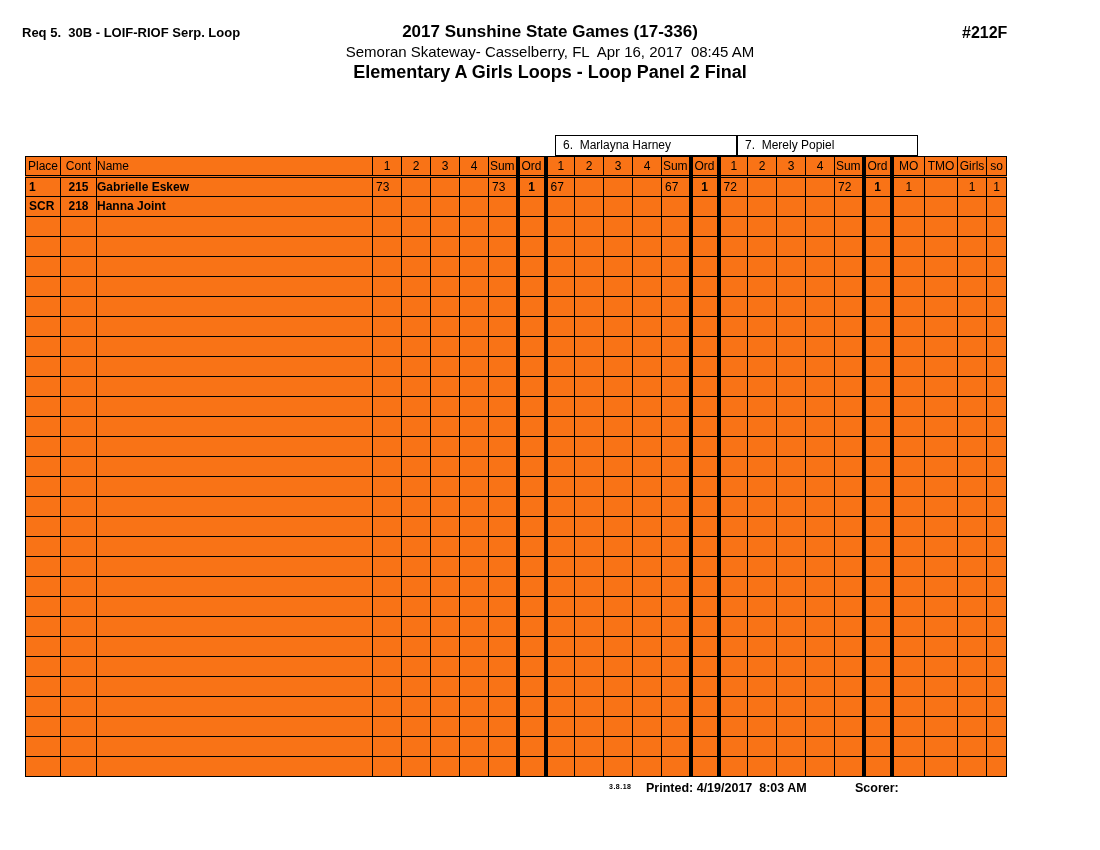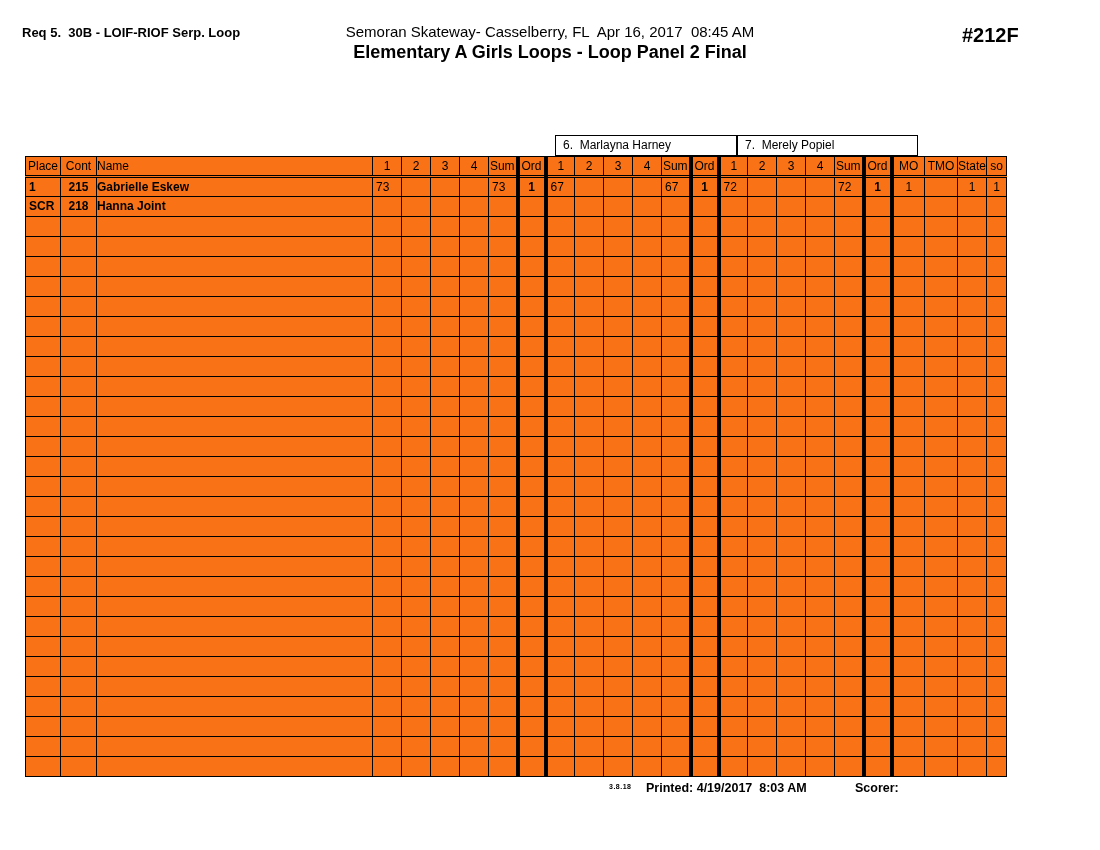--- a/index.html
+++ b/index.html
@@ -11,21 +11,21 @@
   }
   .sheet { position: relative; width: 1100px; height: 850px; background: #fff; overflow: hidden; }
 
   
   .req-label {
     position: absolute; left: 22px; top: 25px;
     font-size: 13px; font-weight: bold; white-space: pre;
   }
   .doc-number {
     position: absolute; left: 962px; top: 24px;
-    font-size: 20px; font-weight: bold;
+    font-size: 16px; font-weight: bold;
   }
   .titles { position: absolute; left: 0; right: 0; top: 22px; text-align: center; }
   .title-main  { font-size: 17px; font-weight: bold; line-height: 20px; white-space: pre; }
   .title-venue { font-size: 15px; line-height: 19px; white-space: pre; }
   .title-event { font-size: 18px; font-weight: bold; line-height: 23px; white-space: pre; }
   .title-report{ font-size: 15px; line-height: 21px; margin-top: 3px; white-space: pre; }
 
   
   .judge-box {
     position: absolute; top: 135px; height: 21px;
@@ -70,20 +70,21 @@
 </style>
 </head>
 <body>
 
 <div class="sheet">
 
   <div class="req-label">Req 5.  30B - LOIF-RIOF Serp. Loop</div>
   <div class="doc-number">#212F</div>
 
   <div class="titles">
+    <div class="title-main">2017 Sunshine State Games (17-336)</div>
     <div class="title-venue">Semoran Skateway- Casselberry, FL  Apr 16, 2017  08:45 AM</div>
     <div class="title-event">Elementary A Girls Loops - Loop Panel 2 Final</div>
   </div>
 
   <div class="judge-box judge-2">6.  Marlayna Harney</div>
   <div class="judge-box judge-3">7.  Merely Popiel</div>
 
   <div class="results-wrap">
     <table class="results">
         <colgroup>
@@ -131,21 +132,21 @@
             <th class="c-sum">Sum</th>
             <th class="c-ord">Ord</th>
             <th class="c-s">1</th>
             <th class="c-s">2</th>
             <th class="c-s">3</th>
             <th class="c-s">4</th>
             <th class="c-sum">Sum</th>
             <th class="c-ord">Ord</th>
             <th class="c-mo">MO</th>
             <th class="c-tmo">TMO</th>
-            <th class="c-rule">State</th>
+            <th class="c-rule">Girls</th>
             <th class="c-so">so</th>
           </tr>
         </thead>
         <tbody>
           <tr>
             <td class="c-place">1</td>
             <td class="c-cont">215</td>
             <td class="c-name">Gabrielle Eskew</td>
             <td class="c-s">73</td>
             <td class="c-s"></td>

